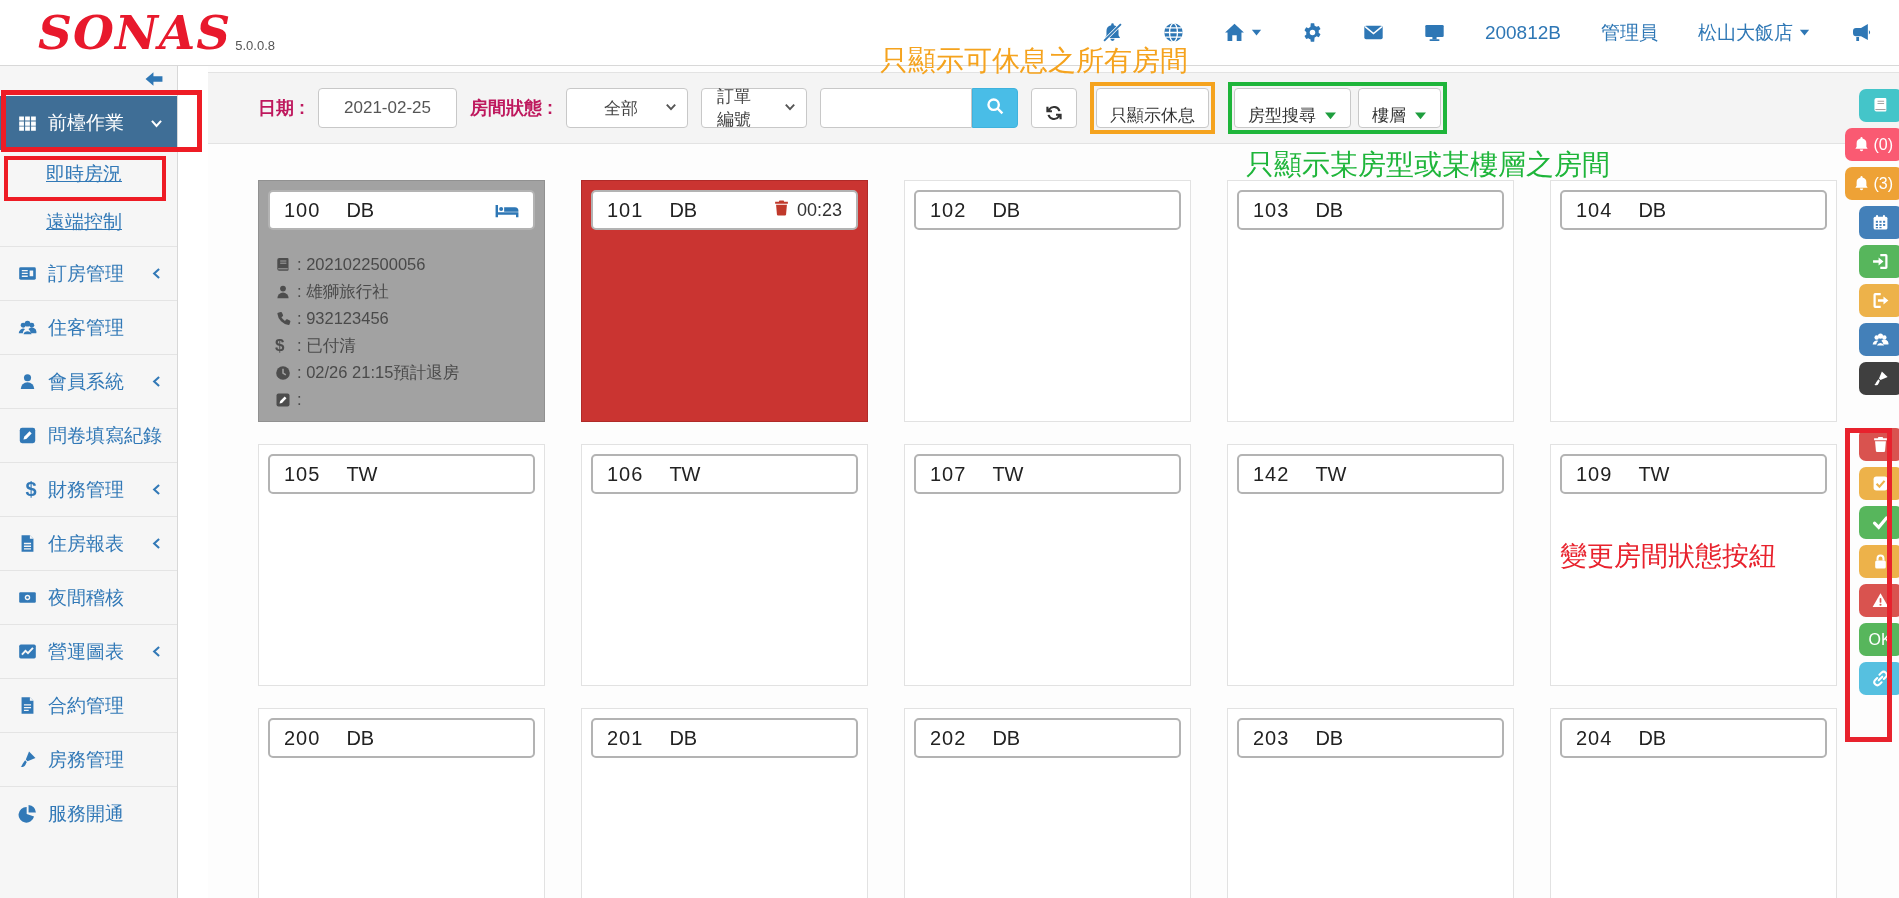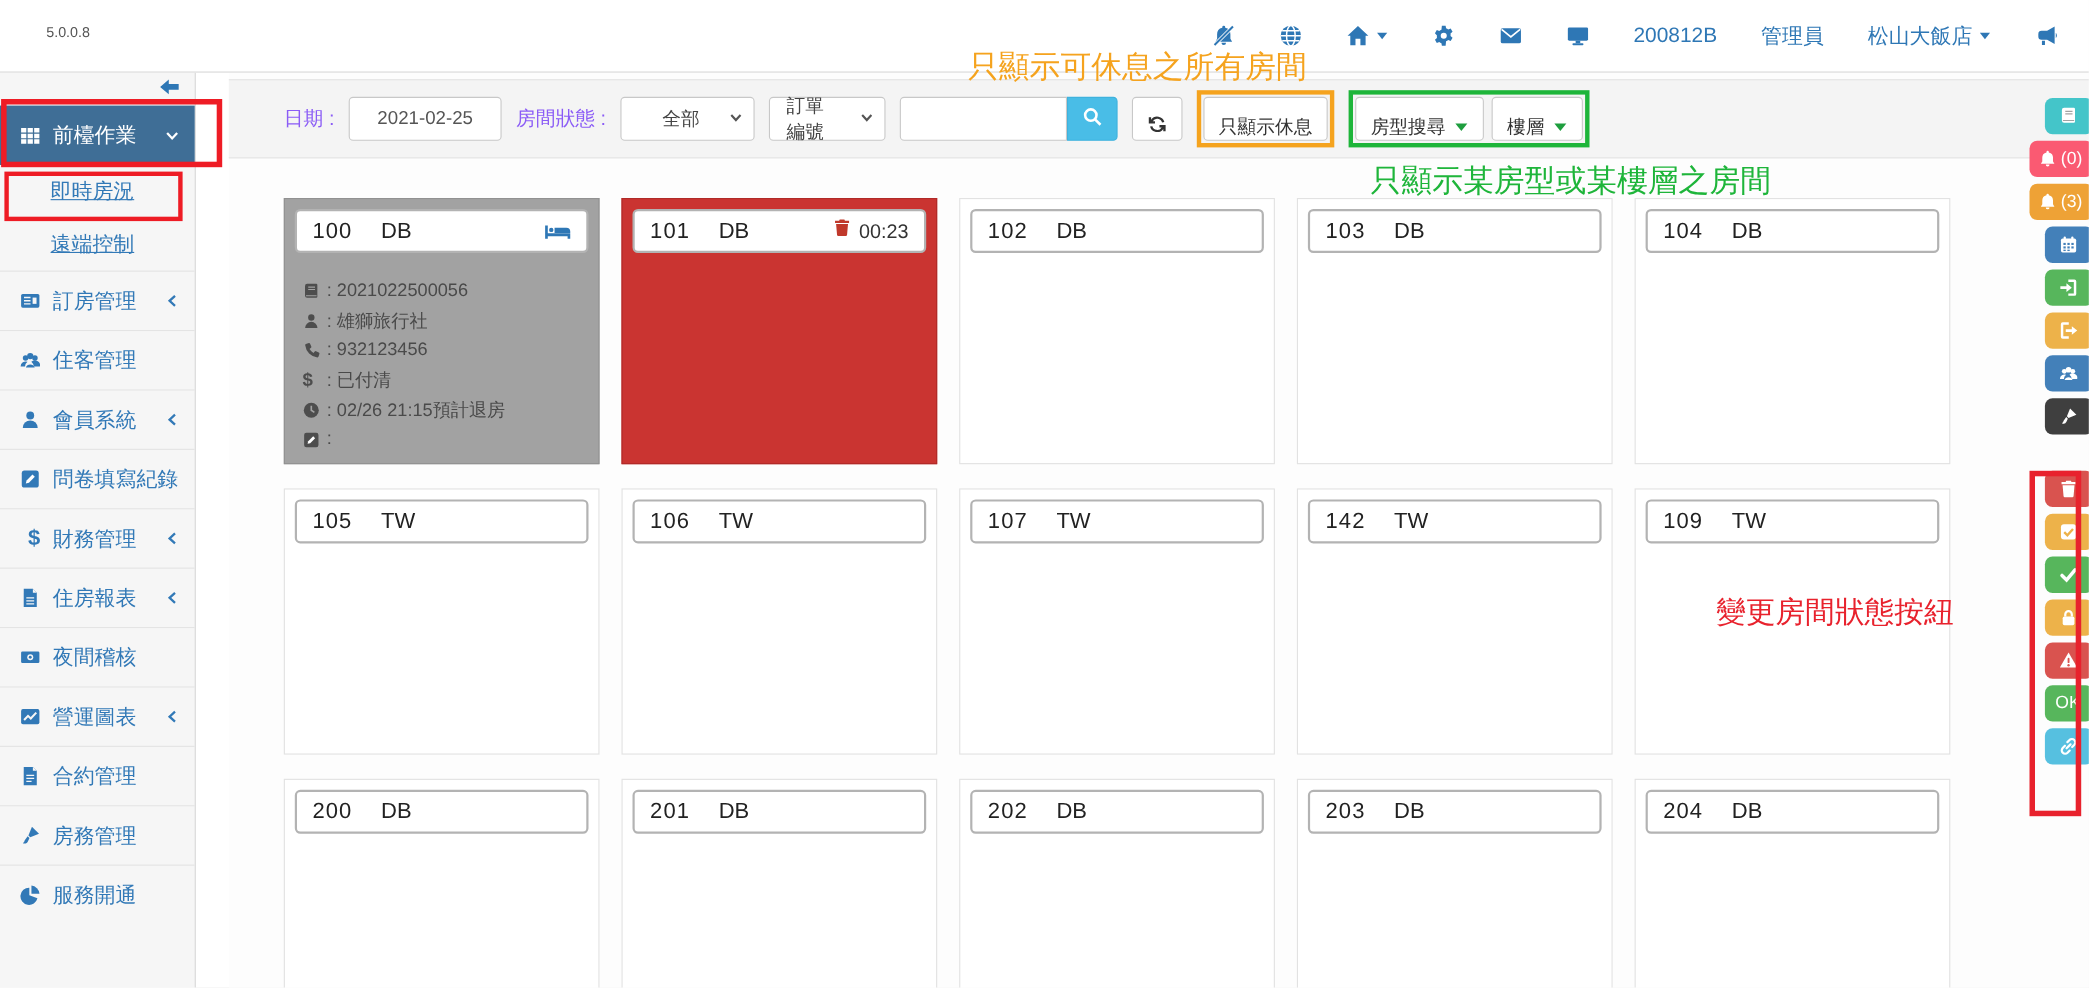--- a/index.html
+++ b/index.html
@@ -35,21 +35,21 @@
   .side-item .chev { margin-left:auto; display:flex; }
   .side-item .chev svg { width:13px; height:13px; }
   .side-item.active { background:#3f6e96; color:#fff; border-top:none; }
   .side-item.submenu { padding-left:46px; height:48px; border-top:none;text-decoration:underline; }
 
   
   #main { position:absolute; left:208px; top:66px; right:0; bottom:0; background:#fdfdfd; }
   #filterbar { margin-top:6px; height:72px; background:#f4f4f4; border-top:1px solid #e3e3e3;
                border-bottom:1px solid #e3e3e3; display:flex; align-items:center;
                padding-left:50px; gap:13px; }
-  .f-label { font-size:18px; font-weight:normal; color:#8b5cf6; white-space:nowrap; }
+  .f-label { font-size:18px; font-weight:bold; color:#be185d; white-space:nowrap; }
   .f-input, .f-select, .f-btn { height:40px; background:#fff; border:1px solid #c8c8c8;
                border-radius:4px; font-size:17px; color:#444; }
   .f-date { width:139px; text-align:center; color:#555; }
   .f-select { display:flex; align-items:center; padding:0 10px; cursor:pointer; }
   .f-select .sel-text { flex:1; text-align:center; }
   .f-select svg { width:12px; height:12px; color:#555; }
   .f-state { width:122px; }
   .f-order { width:106px;gap:28px; }
   .input-group { display:flex; }
   .f-search-input { width:152px; border-radius:4px 0 0 4px; padding:0 10px; }
@@ -60,21 +60,21 @@
   .f-refresh { width:46px; display:flex; align-items:center; justify-content:center; color:#3a3a3a;
                cursor:pointer; }
   .f-btn { padding:0 13px; cursor:pointer; display:flex; align-items:flex-end; gap:8px;
            color:#333; white-space:nowrap; }
   .ann-orange-wrap { border:4px solid #f5a31e; padding:2px; }
   .ann-green-wrap { border:4px solid #1eb53a; padding:2px; display:flex; gap:7px; }
   .green-caret svg { width:13px; height:13px; color:#1e9e3e; }
 
   
   #rooms { padding:36px 0 0 50px; display:flex; flex-direction:column; gap:22px; }
-  .room-row { display:flex; gap:20px; }
+  .room-row { display:flex; gap:36px; }
   .room-card { width:287px; height:242px; background:#fff; border:1px solid #e2e2e2; }
   .room-card.occupied { background:#a2a2a2; border-color:#919191; }
   .room-card.alert { background:#ca3431; border-color:#b02a28; }
   .room-head { margin:9px; height:40px; background:#fff; border:2px solid #b3b3b3; border-radius:5px;
                display:flex; align-items:center; padding:0 14px; font-size:20px; color:#222;
                cursor:pointer; }
   .room-num { letter-spacing:1px; }
   .room-type { margin-left:26px; }
   .room-head .head-right { margin-left:auto; display:flex; align-items:center; gap:7px; }
   .room-head .bed svg { width:24px; height:20px; color:#2e77b5; }
@@ -106,20 +106,21 @@
   #ann-text-green { left:1246px; top:146px; color:#1eb53a; }
   #ann-text-red { left:1560px; top:538px; color:#e8222d; font-size:27px; }
 </style>
 </head>
 <body>
 
 <div id="app">
 
   <div id="topbar">
     <div class="logo-wrap">
+      <span class="logo">SONAS</span>
       <span class="version">5.0.0.8</span>
     </div>
     <div class="top-nav" id="topnav">
       <span class="tb-item">
           <svg viewBox="0 0 16 16" xmlns="http://www.w3.org/2000/svg">
             <path fill="currentColor" d="M8 1a1 1 0 0 1 1 1v.4A4.6 4.6 0 0 1 12.6 7v3.1l1.2 2H2.2l1.2-2V7A4.6 4.6 0 0 1 7 2.4V2a1 1 0 0 1 1-1zM6.4 12.8h3.2a1.6 1.6 0 0 1-3.2 0z"></path>
             <path d="M1.6 14.4 14.4 1.6" stroke="#fff" stroke-width="2.6"></path>
             <path d="M1.6 14.4 14.4 1.6" stroke="currentColor" stroke-width="1.4"></path>
           </svg>
         </span>

